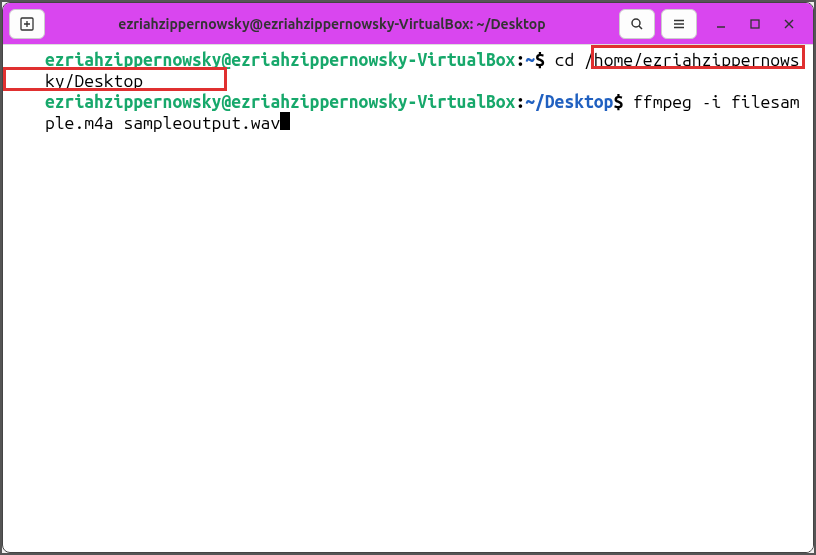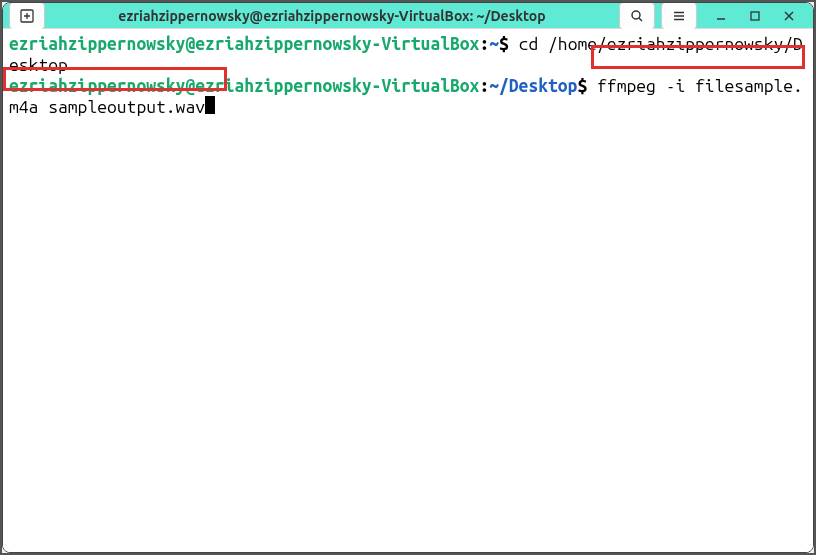--- a/index.html
+++ b/index.html
@@ -21,22 +21,22 @@
       width: 812px;
       height: 551px;
       background: #ffffff;
       border: 1px solid #444;
       border-radius: 8px;
       overflow: hidden;
       display: flex;
       flex-direction: column;
     }
     .titlebar {
-      height: 26px;
-      background: #5eead4;
+      height: 42px;
+      background: #d946ef;
       border-bottom: 1px solid #ddd;
       display: flex;
       align-items: center;
       padding: 6px 6px;
       gap: 6px;
     }
     .titlebar-btn {
       width: 36px;
       height: 30px;
       border: 1px solid #ccc;
@@ -75,20 +75,21 @@
       flex: 1;
       background: #ffffff;
       padding: 4px 6px;
       font-family: "Ubuntu Mono", "DejaVu Sans Mono", monospace;
       font-size: 17.5px;
       line-height: 21px;
       color: #000;
       position: relative;
       white-space: pre-wrap;
       word-break: break-all;
+      margin-left: 36px;
     }
     .prompt-user {
       color: #17a86b;
       font-weight: bold;
     }
     .prompt-path {
       color: #2060c0;
       font-weight: bold;
     }
     .prompt-dollar {

